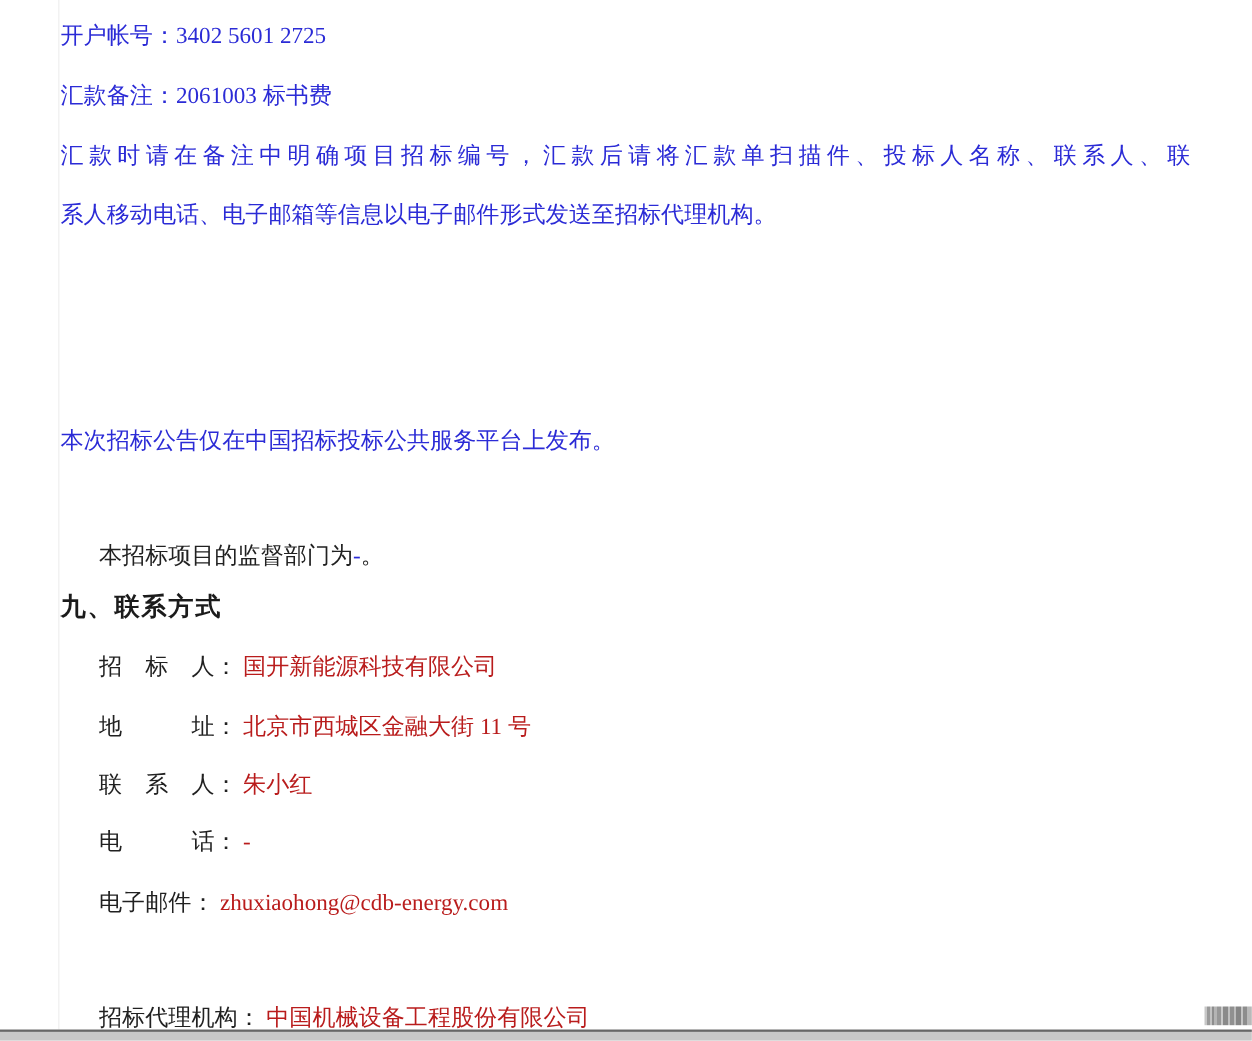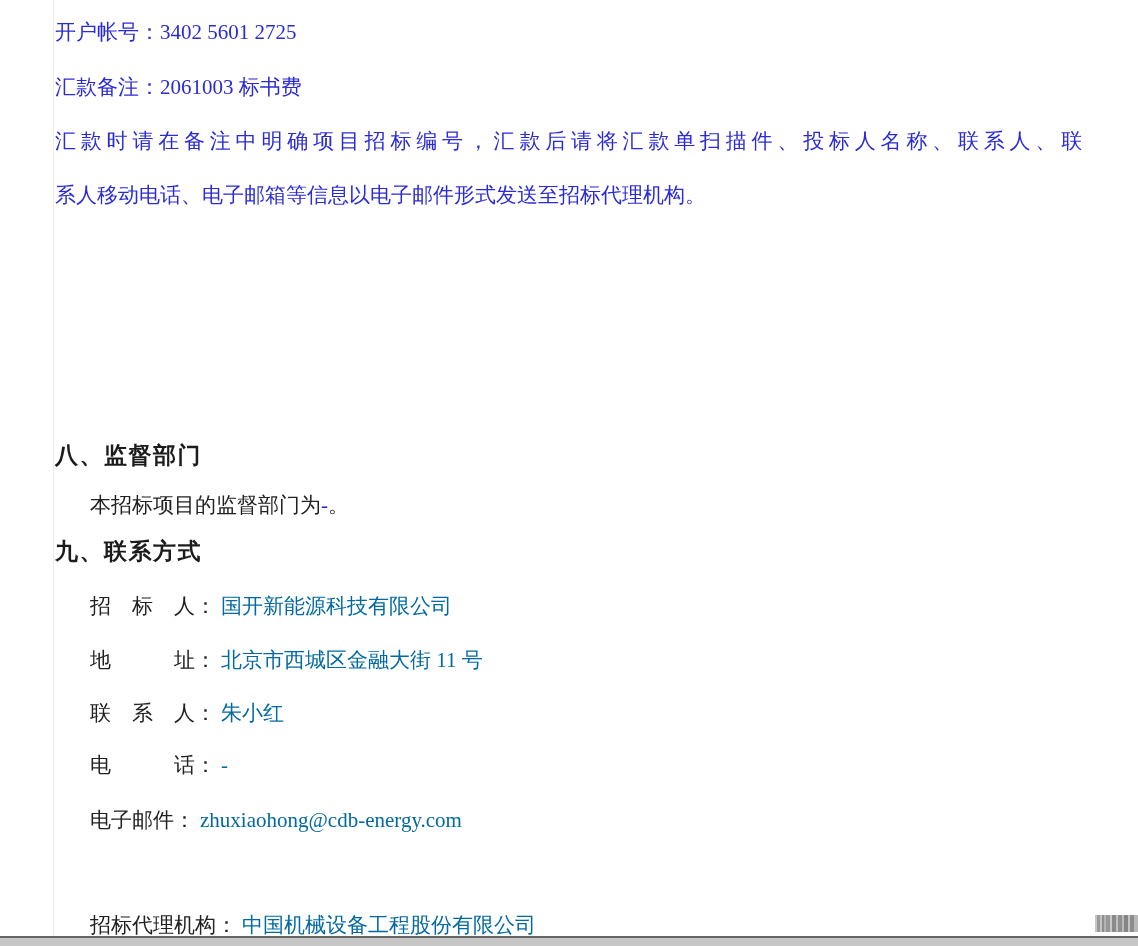--- a/index.html
+++ b/index.html
@@ -33,21 +33,21 @@
     line-height: 30px;
     font-weight: 700;
     color: #1b1b1b;
     letter-spacing: 1.5px;
     white-space: nowrap;
     font-family: "Liberation Sans", "DejaVu Sans", sans-serif;
   }
 
   .contact-label { color: #212121; }
   .contact-colon { color: #212121; }
-  .contact-value { color: #0369a1; margin-left: 5px; }
+  .contact-value { color: #b91c1c; margin-left: 5px; }
 
   .margin-line {
     position: absolute;
     left: 53px; top: 0; bottom: 10px;
     width: 1px;
     background: #ededed;
   }
 
   .bottom-edge {
     position: absolute;
@@ -91,22 +91,22 @@
   <div class="ln blue" style="top:18px">开户帐号：3402 5601 2725</div>
 
   <div class="ln blue" style="top:73px">汇款备注：2061003 标书费</div>
 
   <div class="ln blue justified" style="top:127px">汇款时请在备注中明确项目招标编号，汇款后请将汇款单扫描件、投标人名称、联系人、联</div>
 
   <div class="ln blue" style="top:181px">系人移动电话、电子邮箱等信息以电子邮件形式发送至招标代理机构。</div>
 
 
 
+  <div class="ln blue" style="top:386px">本次招标公告仅在中国招标投标公共服务平台上发布。</div>
 
-  <div class="heading" style="top:440px">八、监督部门</div>
 
   <div class="ln indent" style="top:491px">
     <span>本招标项目的监督部门为</span><span class="blue">-</span><span>。</span>
   </div>
 
   <div class="heading" style="top:536px">九、联系方式</div>
 
   <div class="ln indent" style="top:592px">
     <span class="contact-label">招　标　人</span><span class="contact-colon">：</span><span class="contact-value">国开新能源科技有限公司</span>
   </div>

